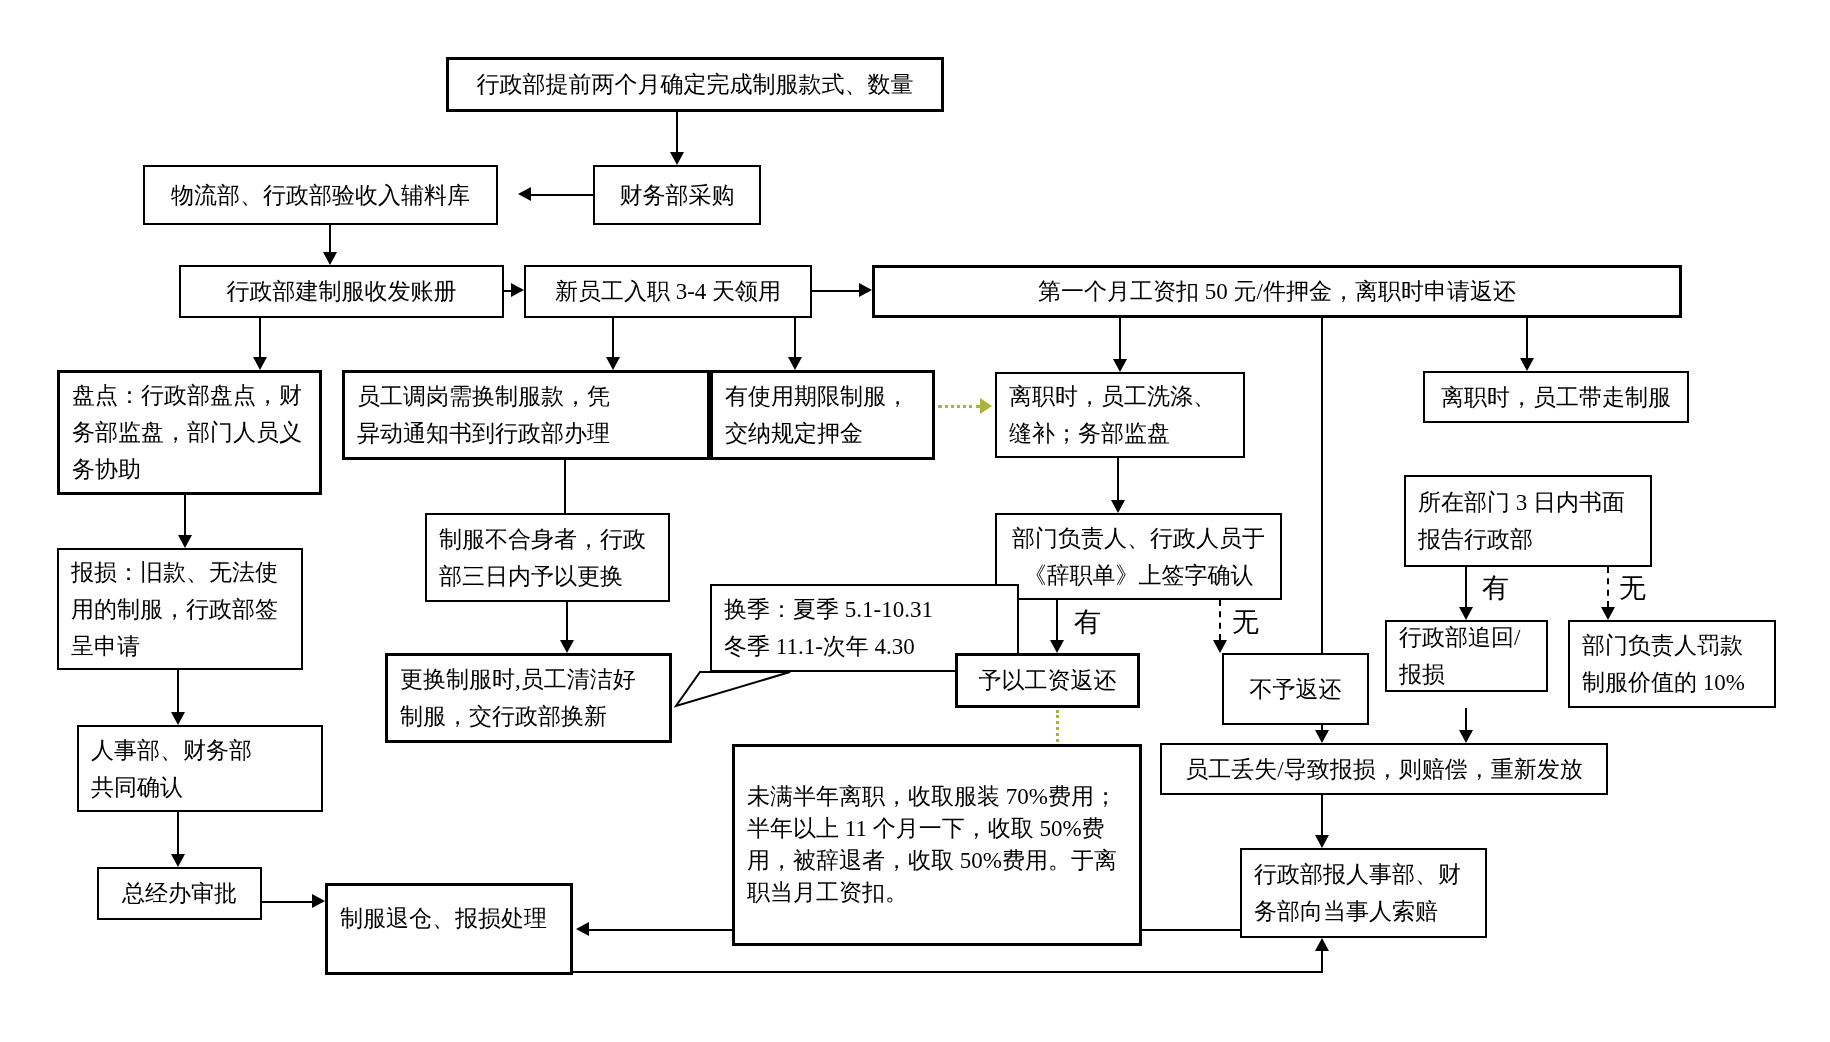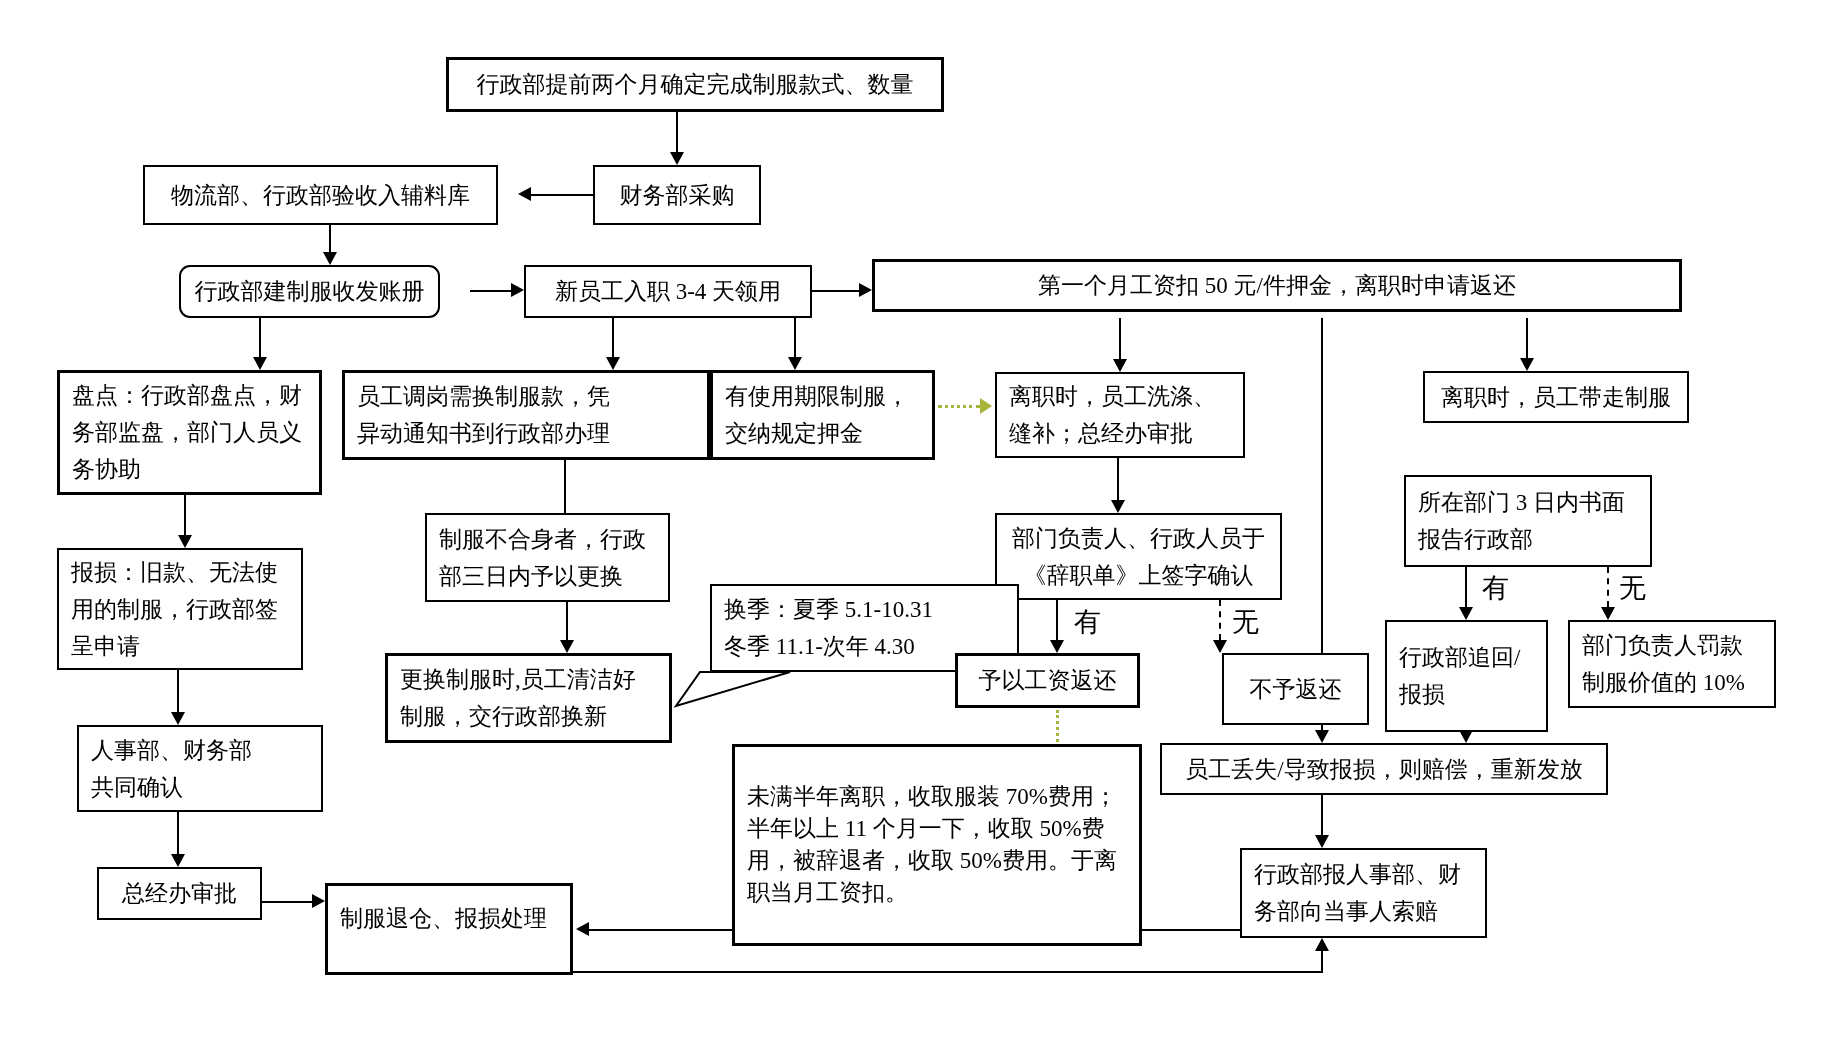--- a/index.html
+++ b/index.html
@@ -21,37 +21,37 @@
   .gv{position:absolute;width:0;border-left:3px dotted #a8b43c;z-index:1;}
   .gah-right{position:absolute;width:0;height:0;border-top:8px solid transparent;border-bottom:8px solid transparent;border-left:12px solid #a8b43c;z-index:1;}
   .gah-down{position:absolute;width:0;height:0;border-left:8px solid transparent;border-right:8px solid transparent;border-top:12px solid #a8b43c;z-index:1;}
   .elabel{position:absolute;font-size:27px;z-index:3;background:#fff;padding:0 2px;}
   .tail{position:absolute;z-index:3;}
 
   
   #n-confirm-style{left:446px;top:57px;width:498px;height:55px;}
   #n-purchase{left:593px;top:165px;width:168px;height:60px;}
   #n-receive-warehouse{left:143px;top:165px;width:355px;height:60px;}
-  #n-ledger{left:179px;top:265px;width:261px;height:53px;border-radius:11px;}
+  #n-ledger{left:179px;top:265px;width:325px;height:53px;}
   #n-new-employee{left:524px;top:265px;width:288px;height:53px;}
-  #n-deposit{left:872px;top:259px;width:810px;height:53px;}
+  #n-deposit{left:872px;top:265px;width:810px;height:53px;}
   #n-stocktake{left:57px;top:370px;width:265px;height:125px;}
   #n-transfer{left:342px;top:370px;width:368px;height:90px;}
   #n-limited-term{left:710px;top:370px;width:225px;height:90px;}
   #n-resign-wash{left:995px;top:372px;width:250px;height:86px;}
   #n-take-away{left:1423px;top:371px;width:266px;height:52px;}
   #n-damage-report{left:57px;top:548px;width:246px;height:122px;}
   #n-ill-fitting{left:425px;top:513px;width:245px;height:89px;}
   #n-sign-confirm{left:995px;top:513px;width:287px;height:87px;}
   #n-report-3days{left:1404px;top:475px;width:248px;height:92px;}
   #n-season-note{left:710px;top:584px;width:309px;height:88px;}
   #n-replace-clean{left:385px;top:653px;width:287px;height:90px;}
   #n-refund-yes{left:955px;top:653px;width:185px;height:55px;}
   #n-refund-no{left:1222px;top:653px;width:147px;height:72px;}
-  #n-recover{left:1385px;top:620px;width:163px;height:112px;}
+  #n-recover{left:1385px;top:620px;width:163px;height:72px;}
   #n-fine-10pct{left:1568px;top:620px;width:208px;height:88px;}
   #n-joint-confirm{left:77px;top:725px;width:246px;height:87px;}
   #n-fee-rule{left:732px;top:744px;width:410px;height:202px;line-height:32px;}
   #n-lost-compensate{left:1160px;top:743px;width:448px;height:52px;}
   #n-gm-approval{left:97px;top:867px;width:165px;height:53px;}
   #n-claim{left:1240px;top:848px;width:247px;height:90px;}
   #n-return-warehouse{left:325px;top:883px;width:248px;height:92px;justify-content:flex-start;padding-top:14px;}
 
   
   #v1{left:676px;top:112px;height:41px;} #a1{left:670px;top:152px;}
@@ -101,21 +101,21 @@
   <div class="node center" id="n-new-employee">新员工入职 3-4 天领用</div>
   <div class="node center thick" id="n-deposit">第一个月工资扣 50 元/件押金，离职时申请返还</div>
   <div class="node thick" id="n-stocktake">盘点：行政部盘点，财
 务部监盘，部门人员义
 务协助</div>
   <div class="node thick" id="n-transfer">员工调岗需换制服款，凭
 异动通知书到行政部办理</div>
   <div class="node thick" id="n-limited-term">有使用期限制服，
 交纳规定押金</div>
   <div class="node" id="n-resign-wash">离职时，员工洗涤、
-缝补；总经办审批</div>
+缝补；务部监盘</div>
   <div class="node center" id="n-take-away">离职时，员工带走制服</div>
   <div class="node" id="n-damage-report">报损：旧款、无法使
 用的制服，行政部签
 呈申请</div>
   <div class="node" id="n-ill-fitting">制服不合身者，行政
 部三日内予以更换</div>
   <div class="node center" id="n-sign-confirm">部门负责人、行政人员于
 《辞职单》上签字确认</div>
   <div class="node" id="n-report-3days">所在部门 3 日内书面
 报告行政部</div>

